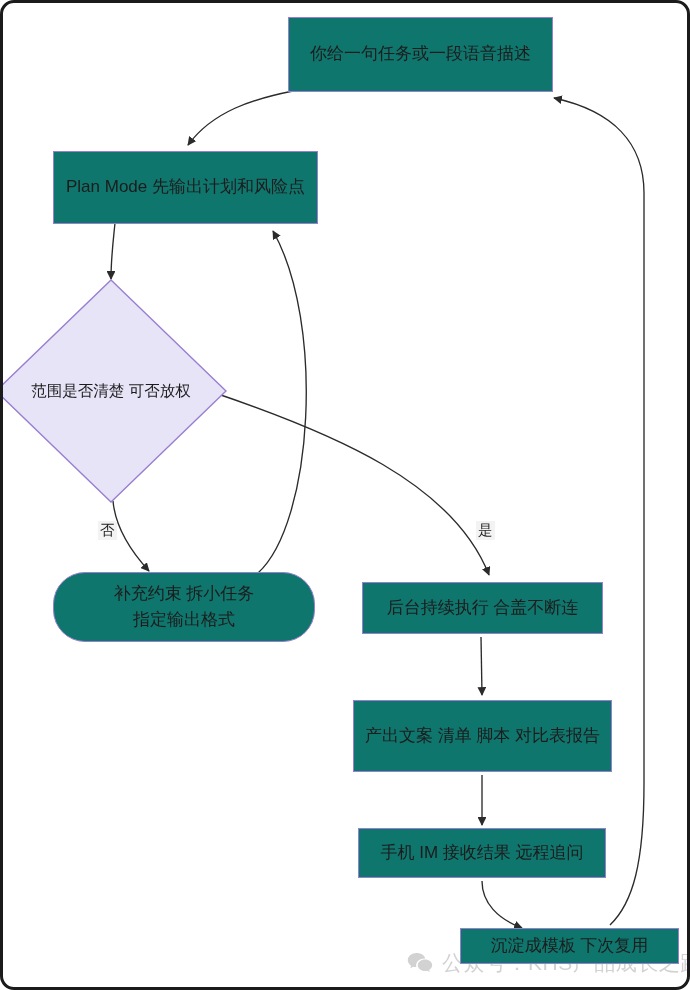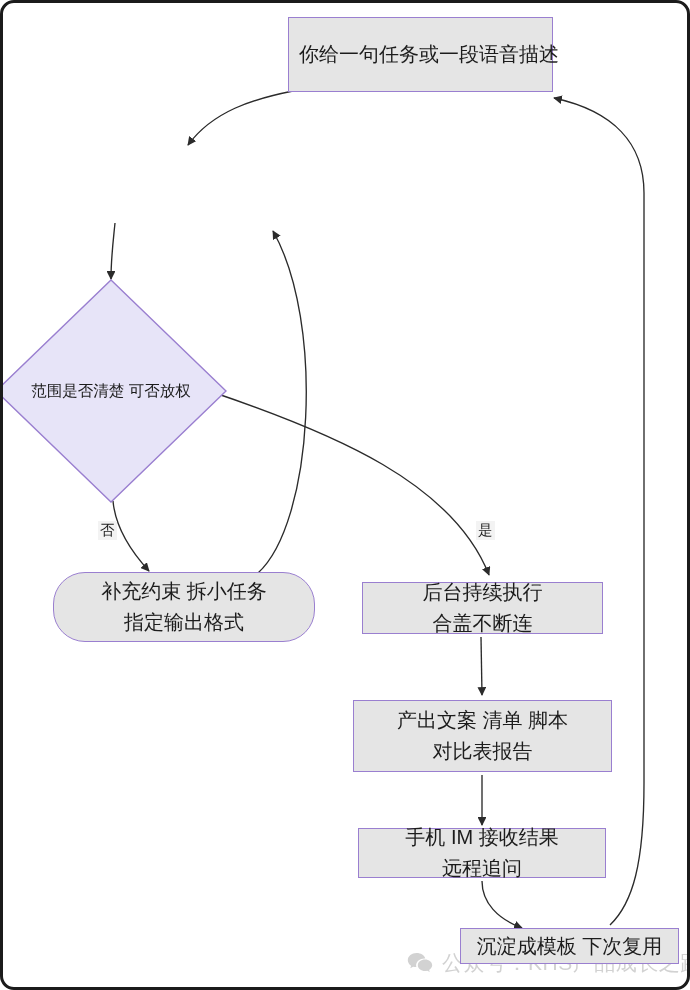--- a/index.html
+++ b/index.html
@@ -24,28 +24,28 @@
     position: absolute;
     left: 0;
     top: 0;
     width: 690px;
     height: 990px;
     pointer-events: none;
   }
   .node {
     position: absolute;
     box-sizing: border-box;
-    background: #e5e5e5;
+    background: #0f766e;
     border: 1px solid #9a7fd0;
     display: flex;
     align-items: center;
     justify-content: center;
     text-align: center;
     color: #1c1c1c;
-    font-size: 20px;
+    font-size: 17px;
     line-height: 1.55;
     padding: 4px 10px;
     z-index: 3;
   }
   .node .label {
     display: block;
     max-width: 100%;
     word-break: keep-all;
   }
   .diamond-wrap {
@@ -133,20 +133,23 @@
       <path d="M 479 878 C 479 900 495 916 519 925"></path>
 
       <path d="M 607 922 C 630 900 641 860 641 780 L 641 190 C 641 140 610 108 551 95"></path>
     </g>
   </svg>
 
   <div class="node" style="left:285px; top:14px; width:265px; height:75px;">
     <span class="label">你给一句任务或一段语音描述</span>
   </div>
 
+  <div class="node" style="left:50px; top:148px; width:265px; height:73px;">
+    <span class="label">Plan Mode 先输出计划和风险点</span>
+  </div>
 
   <div class="diamond-wrap" style="left:-8px; top:276px; width:232px; height:224px;">
     <svg class="diamond-shape" viewBox="0 0 232 224" xmlns="http://www.w3.org/2000/svg">
       <polygon points="116,1 231,112 116,223 1,112" fill="#e7e4f8" stroke="#9a7fd0" stroke-width="1.4"></polygon>
     </svg>
     <div class="diamond-label">范围是否清楚 可否放权</div>
   </div>
 
   <div class="edge-label" style="left:95px; top:518px;">否</div>
 

